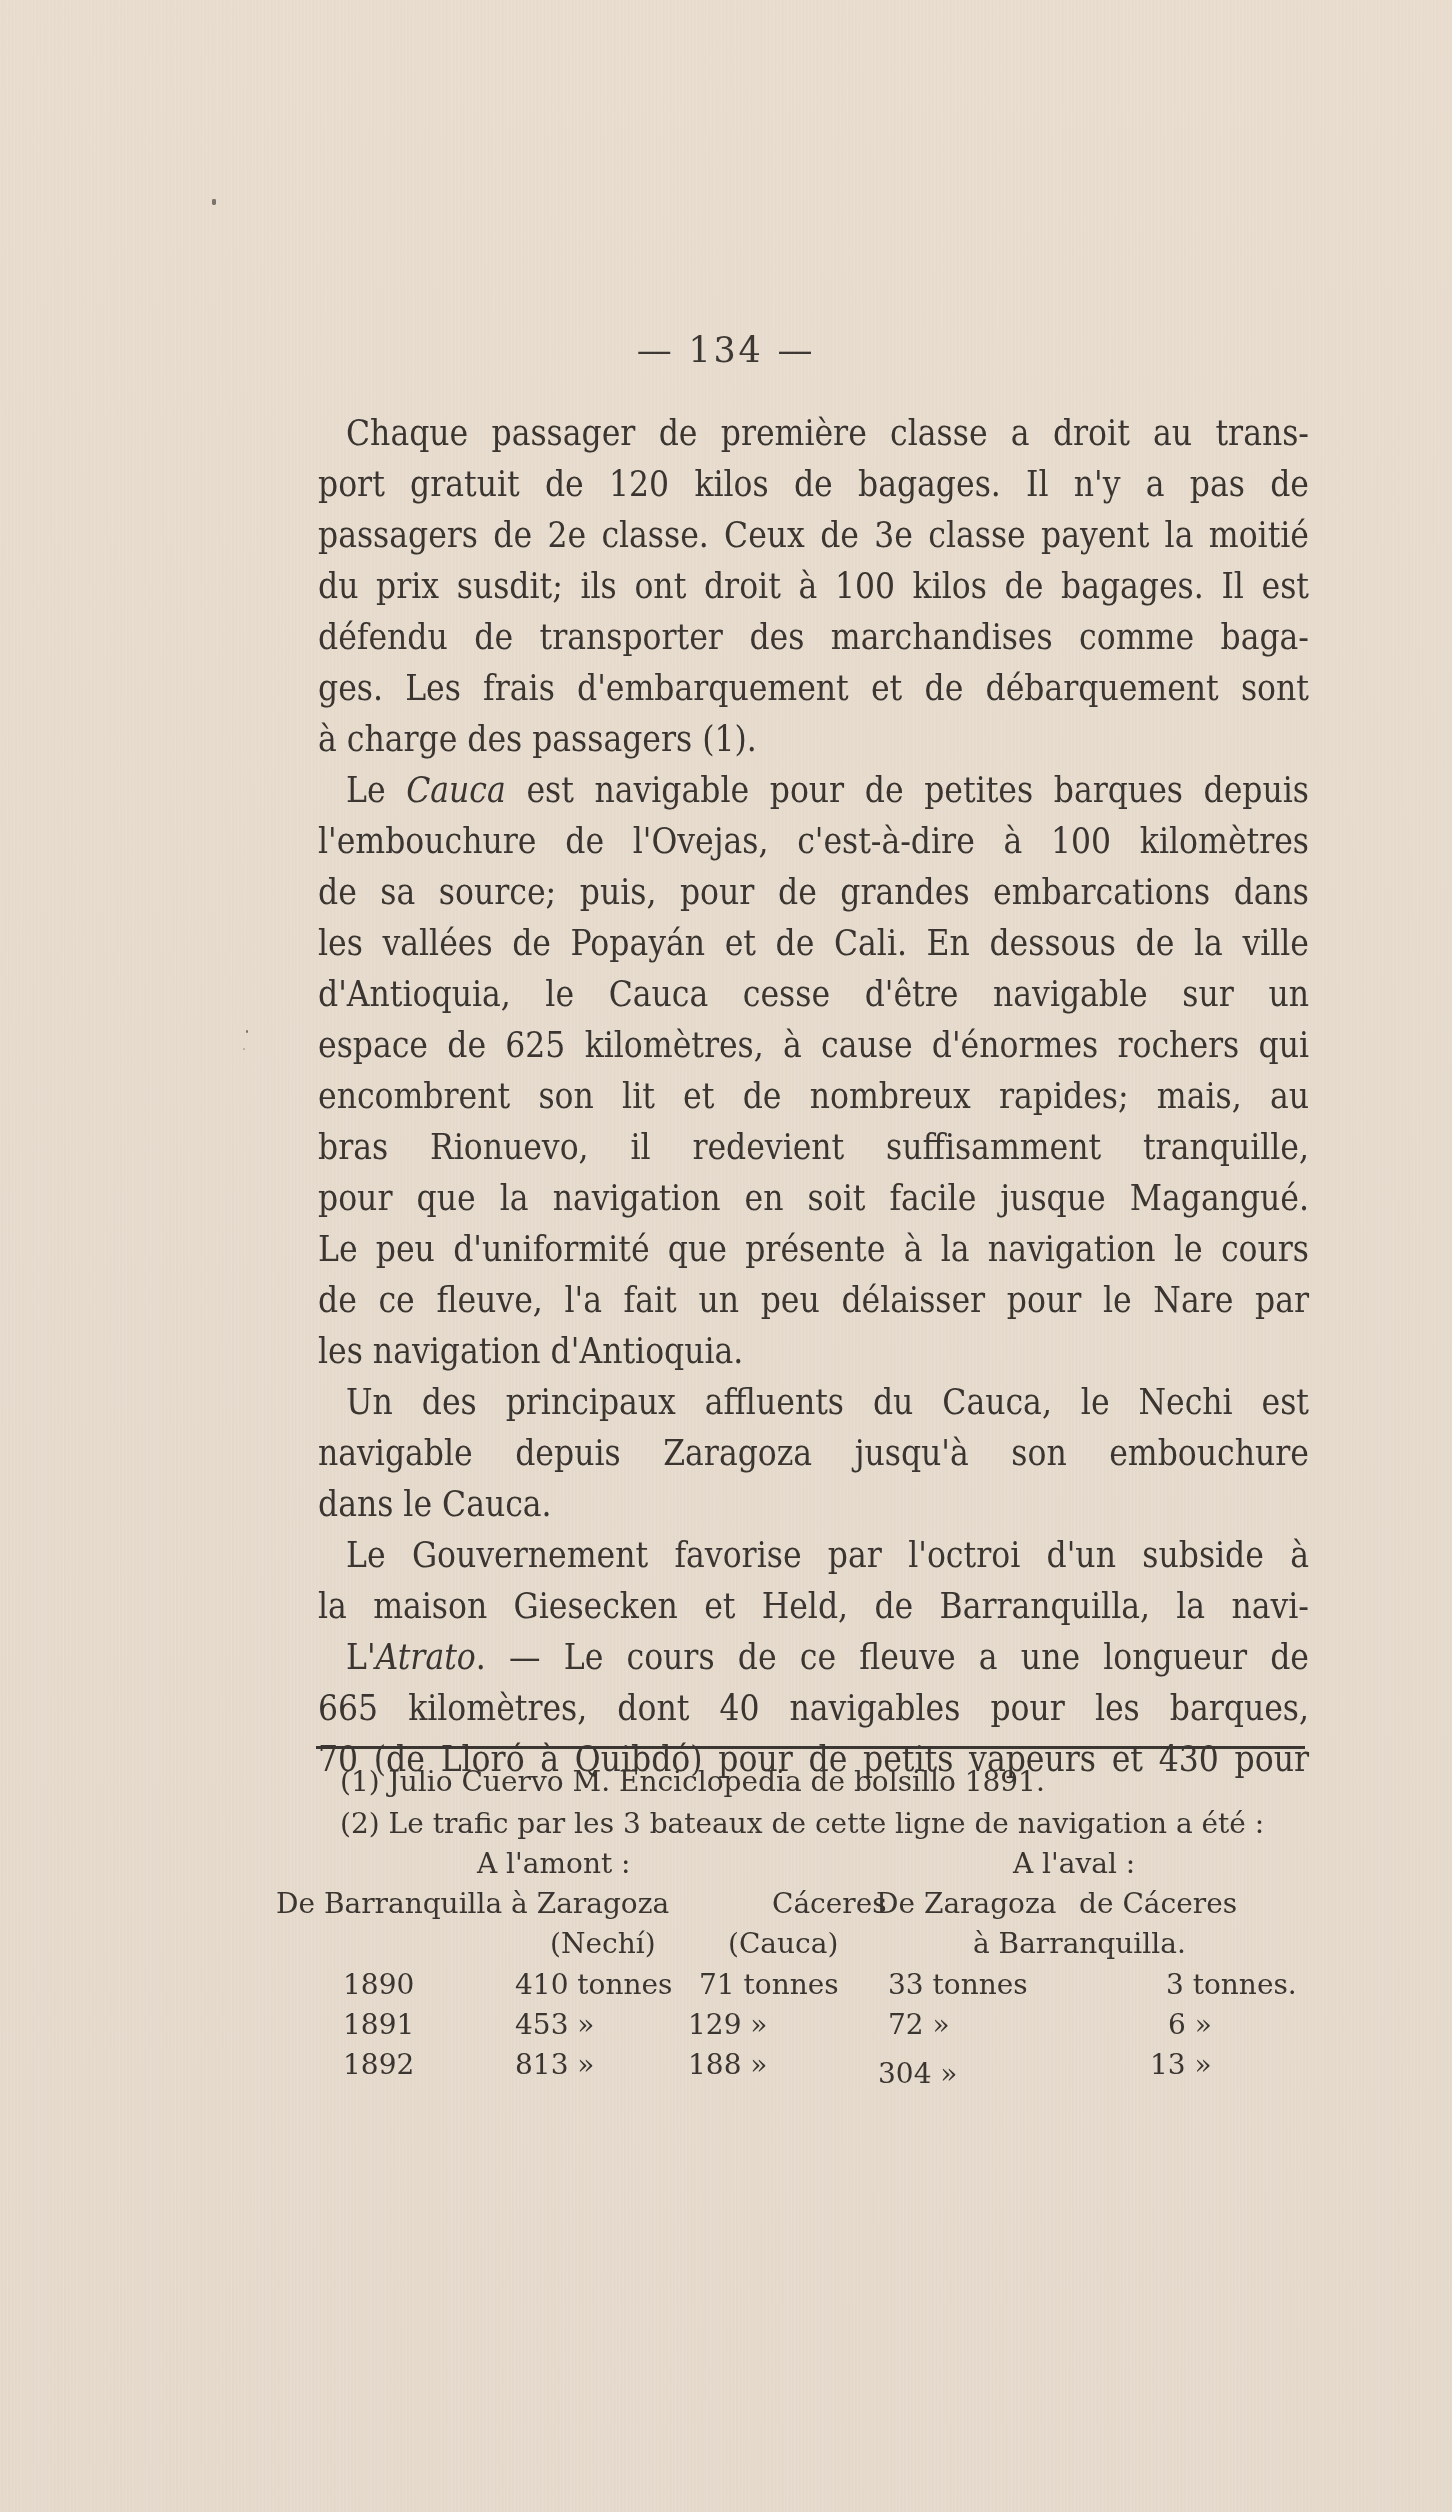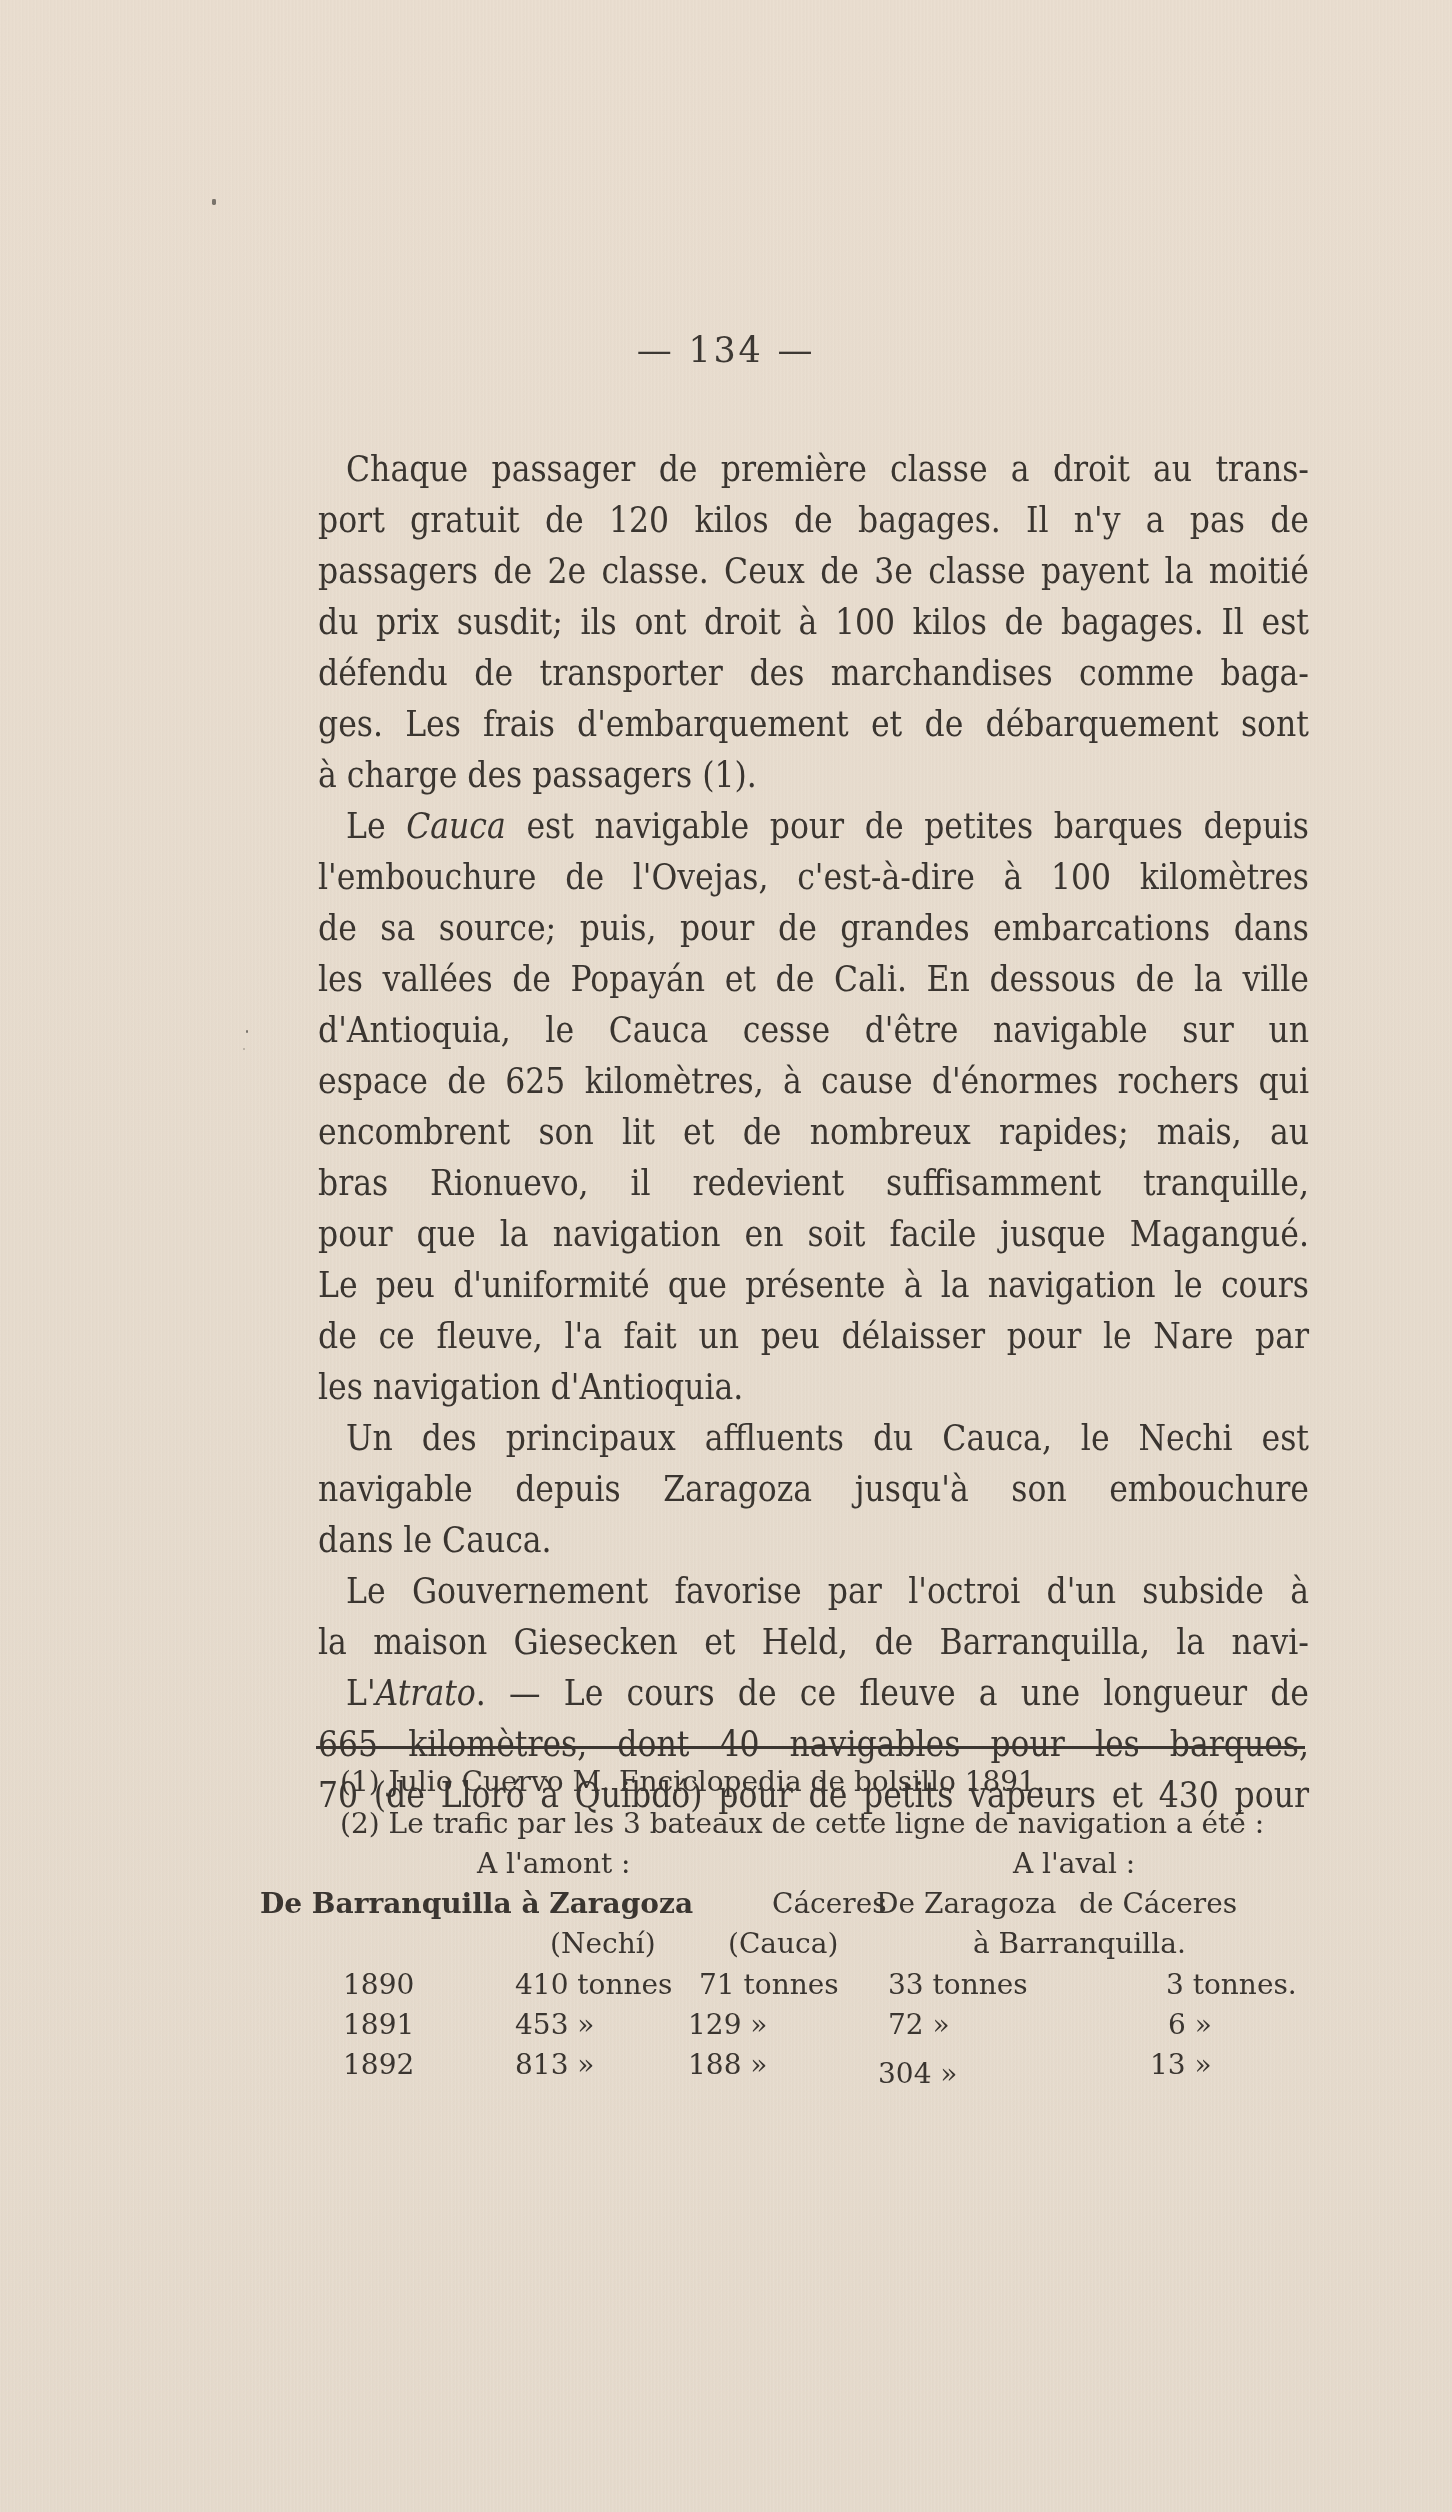--- a/index.html
+++ b/index.html
@@ -36,21 +36,20 @@
     .body-text {
       position: absolute;
       top: 408px;
       left: 318px;
       width: 991px;
       font-size: 35px;
       line-height: 51px;
       text-align: justify;
       font-family: "DejaVu Serif", serif;
       font-stretch: condensed;
-      margin-top: 36px;
     }
     .line {
       display: block;
       text-align: justify;
       text-align-last: justify;
       white-space: nowrap;
     }
     .line.last {
       text-align-last: left;
     }
@@ -130,21 +129,21 @@
 <div class="rule"></div>
 
 <div class="footnotes">
   <div class="fn fn1">(1) Julio Cuervo M. Enciclopedia de bolsillo 1891.</div>
   <div class="fn fn2">(2) Le trafic par les 3 bateaux de cette ligne de navigation a été :</div>
 
   <div>
     <div class="tbl-cell" style="left:477px;top:82px;">A l'amont :</div>
     <div class="tbl-cell" style="left:1013px;top:82px;">A l'aval :</div>
 
-    <div class="tbl-cell" style="left:260px;top:122px;font-weight:bold;">De Barranquilla à Zaragoza</div>
+    <div class="tbl-cell" style="left:276px;top:122px;">De Barranquilla à Zaragoza</div>
     <div class="tbl-cell" style="left:728px;top:122px;margin-left:44px;">Cáceres</div>
     <div class="tbl-cell" style="left:876px;top:122px;">De Zaragoza</div>
     <div class="tbl-cell" style="left:1079px;top:122px;">de Cáceres</div>
 
     <div class="tbl-cell" style="left:550px;top:162px;">(Nechí)</div>
     <div class="tbl-cell" style="left:728px;top:162px;">(Cauca)</div>
     <div class="tbl-cell" style="left:973px;top:162px;">à Barranquilla.</div>
 
     <div class="tbl-cell" style="left:343px;top:203px;">1890</div>
     <div class="tbl-cell" style="left:515px;top:203px;">410 tonnes</div>

